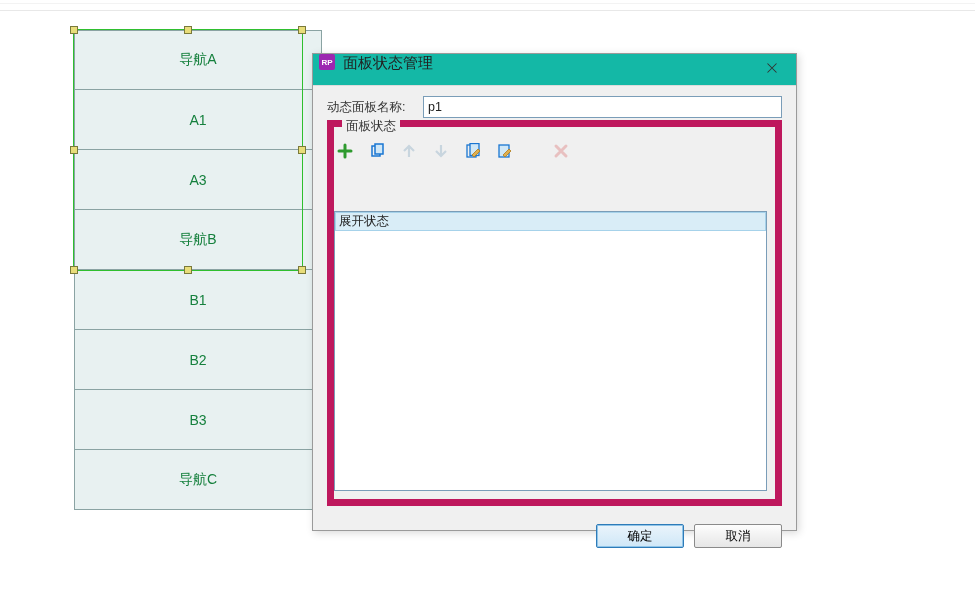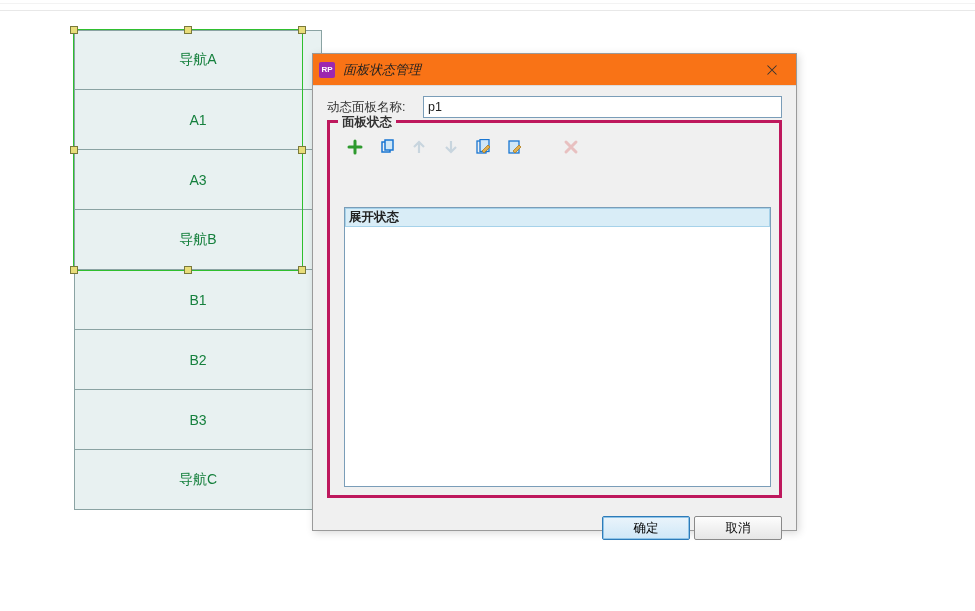--- a/index.html
+++ b/index.html
@@ -78,37 +78,36 @@
     left: 312px;
     top: 53px;
     width: 485px;
     height: 478px;
     background: #f0f0f0;
     border: 1px solid #9a9a9a;
     box-shadow: 2px 2px 8px rgba(0,0,0,0.15);
   }
   .titlebar {
     height: 32px;
-    background: #f97316;
+    background: #14b8a6;
     display: flex;
-    align-items: center;
     padding: 0 4px 0 6px;
     border-bottom: 1px solid #dcdcdc;
   }
   .title-icon {
     width: 16px; height: 16px;
     background: #9c27b0;
     display:flex; align-items:center; justify-content:center;
     border-radius:2px;
     margin-right:8px;
     color:#fff;
     font-size:8px;
     font-weight:bold;
   }
-  .title-text { flex: 1; font-size: 13px; color:#222;font-style:italic; }
+  .title-text { flex: 1; font-size: 15px; color:#222; }
   .close-btn {
     width: 40px; height: 28px;
     display:flex; align-items:center; justify-content:center;
     font-size:16px;
     cursor:pointer;
   }
 
   .dialog-body { padding: 10px 14px 8px 14px; }
 
   .field-row {
@@ -121,25 +120,24 @@
     flex:1;
     height:20px;
     border:1px solid #7a9db8;
     background:#fff;
     padding:10px 4px;
     font-size:12.5px;
     color:#222;
   }
 
   .fieldset {
-    border:3px solid #be185d;
-    padding: 8px 8px 8px 14px;
+    border:7px solid #be185d;
+    padding: 8px 8px 8px 0;
     position: relative;
     margin-top:2px;
-    font-weight:bold;
   }
   .fieldset-legend {
     position:absolute;
     top:-9px; left:8px;
     background:#f0f0f0;
     padding:0 4px;
     font-size:12.5px;
     color:#333;
   }
   .toolbar {
@@ -175,21 +173,21 @@
     background:#d9edf7;
     border:1px solid #a6d2ea;
     height:19px;
     padding:0 3px;
     line-height:17px;
   }
 
   .button-row {
     display:flex;
     justify-content:flex-end;
-    gap:4px;
+    gap:10px;
     padding: 10px 14px 12px 14px;
   }
   .dlg-btn {
     width:88px; height:24px;
     border:1px solid #8a8a8a;
     background: linear-gradient(#fdfdfd,#e6e6e6);
     font-size:12.5px;
     cursor:pointer;
     border-radius:2px;
   }

